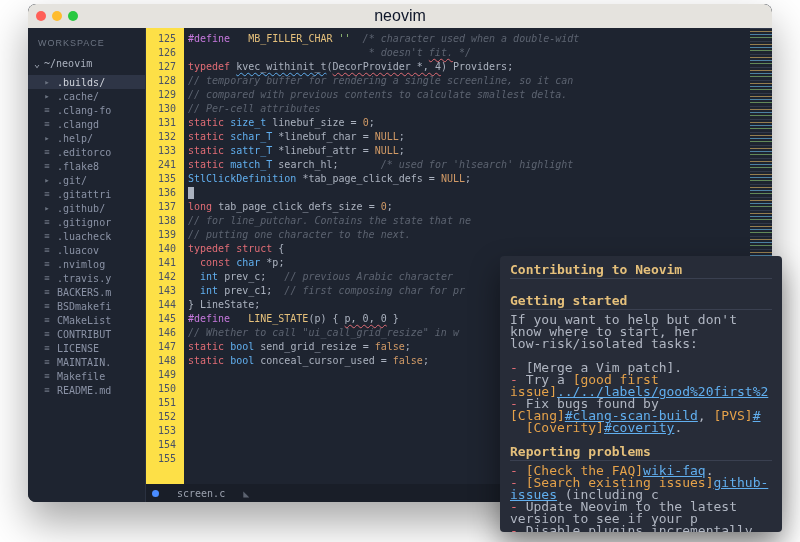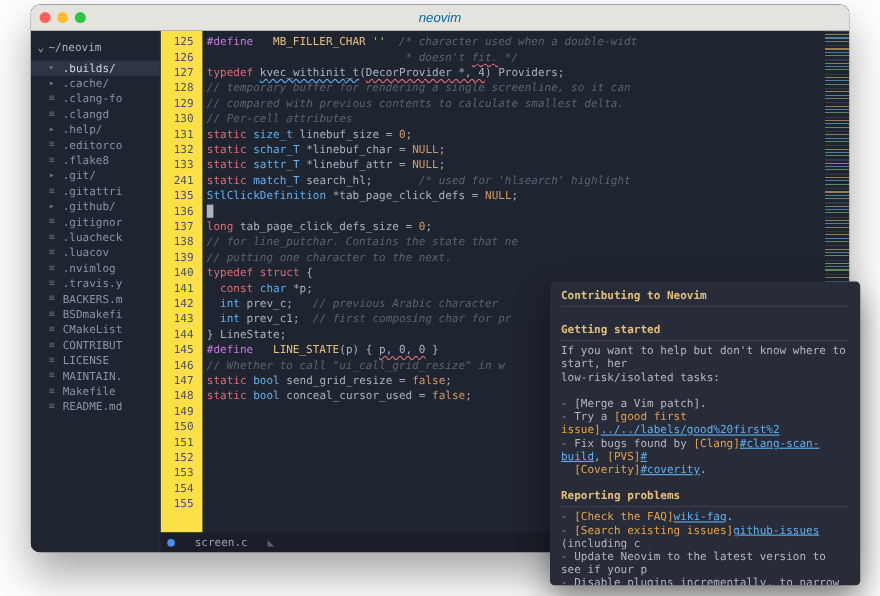--- a/index.html
+++ b/index.html
@@ -35,21 +35,21 @@
     border-top-left-radius: 8px;
     border-top-right-radius: 8px;
   }
   .traffic { display: flex; gap: 6px; }
   .dot { width: 10px; height: 10px; border-radius: 50%; }
   .dot.r { background: #ff5f57; }
   .dot.y { background: #febc2e; }
   .dot.g { background: #28c840; }
   .title {
     position: absolute; left: 0; right: 0; text-align: center;
-    font-family: -apple-system, sans-serif; font-size: 12px; color: #0369a1; font-style: italic;
+    font-family: -apple-system, sans-serif; font-size: 16px; color: #0f172a;
   }
   .main { flex: 1; display: flex; overflow: hidden; }
   .sidebar {
     width: 118px;
     background: #1e2430;
     border-right: 1px solid #2a3140;
     padding: 8px 0 0 0;
     color: #abb2bf;
   }
   .ws-label {
@@ -116,21 +116,21 @@
     position: absolute;
     right: 18px;
     top: 256px;
     width: 282px;
     height: 276px;
     background: #272c38;
     border-radius: 4px;
     box-shadow: 0 14px 30px rgba(0,0,0,0.45);
     padding: 8px 10px;
     color: #b0b6c2;
-    font-size: 10px;
+    font-size: 13px;
     line-height: 12px;
     overflow: hidden;
     white-space: pre-wrap;
   }
   .float .h { color: #e5c07b; font-weight: 600; border-bottom: 1px solid #3a4050; padding-bottom: 2px; margin-bottom: 4px; }
   .float .lnk { color: #61afef; text-decoration: underline; text-align: center; }
   .float .or  { color: #e5a24a; }
   .float .rd  { color: #e06c75; }
 </style>
 </head>
@@ -141,20 +141,21 @@
     <div class="traffic">
       <div class="dot r"></div>
       <div class="dot y"></div>
       <div class="dot g"></div>
     </div>
     <div class="title">neovim</div>
   </div>
 
   <div class="main">
     <div class="sidebar">
+      <div class="ws-label">WORKSPACE</div>
       <div class="ws-root">
         <span>⌄</span>
         <span>~/neovim</span>
       </div>
       <div class="filelist" id="filelist">
           <div class="fileitem sel">
             <span class="fi-icon folder">▸</span>
             <span>.builds/</span>
           </div>
           <div class="fileitem">

